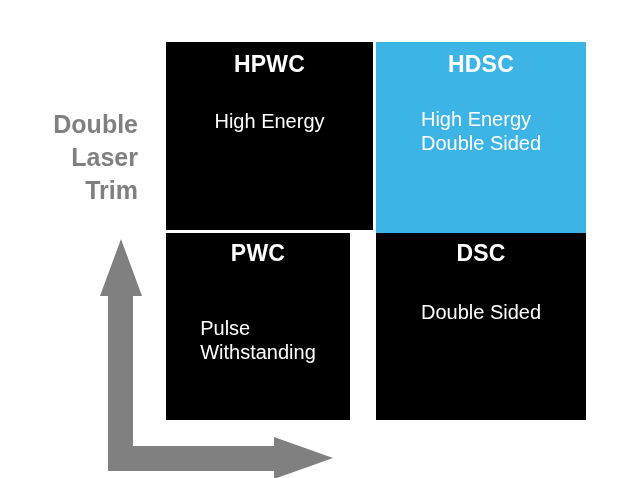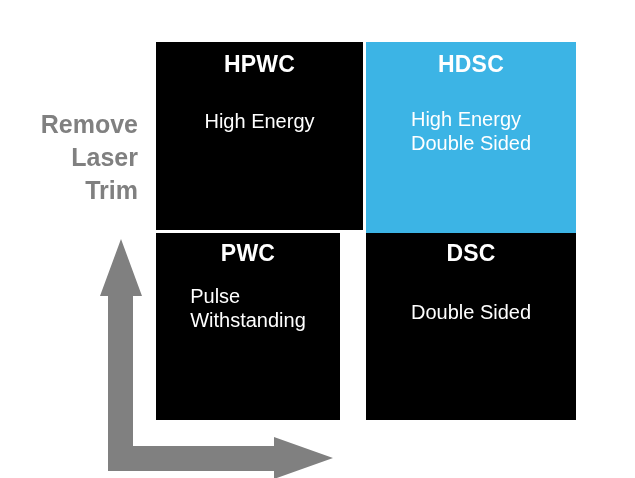--- a/index.html
+++ b/index.html
@@ -14,21 +14,21 @@
     position: relative;
     width: 635px;
     height: 478px;
     background: #ffffff;
     overflow: hidden;
   }
 
   
   #matrix {
     position: absolute;
-    left: 156px;
+    left: 166px;
     top: 42px;
     width: 420px;
     height: 378px;
   }
   .quad {
     position: absolute;
     box-sizing: border-box;
     display: flex;
     flex-direction: column;
     align-items: center;
@@ -64,20 +64,21 @@
   #quad-hdsc {
     left: 210px; top: 0; width: 210px; height: 232px;
     padding-top: 10px;
   }
   #quad-hdsc .quad-desc { margin-top: 32px; }
 
   
   #quad-pwc {
     left: 0; top: 191px; width: 184px; height: 187px;
     padding-top: 8px;
+    gap: 32px;
   }
   #quad-pwc .quad-desc { margin-top: 20px; }
 
   
   #quad-dsc {
     left: 210px; top: 191px; width: 210px; height: 187px;
     padding-top: 8px;
   }
   #quad-dsc .quad-desc { margin-top: 36px; }
 
@@ -125,21 +126,21 @@
 
 <div id="canvas">
 
   <svg id="arrows" viewBox="0 0 635 478">
 
     <polygon fill="#808080" points="121,239 142,296 133,296 133,471 108,471 108,296 100,296"></polygon>
 
     <polygon fill="#808080" points="333,458 274,437 274,446 108,446 108,471 274,471 274,479"></polygon>
   </svg>
 
-  <div id="y-axis-label">Remove
+  <div id="y-axis-label">Double
 Laser
 Trim</div>
 
 
   <div id="matrix">
 
     <div class="quad q-black" id="quad-hpwc">
       <div class="quad-title">HPWC</div>
       <div class="quad-desc">High Energy</div>
     </div>

